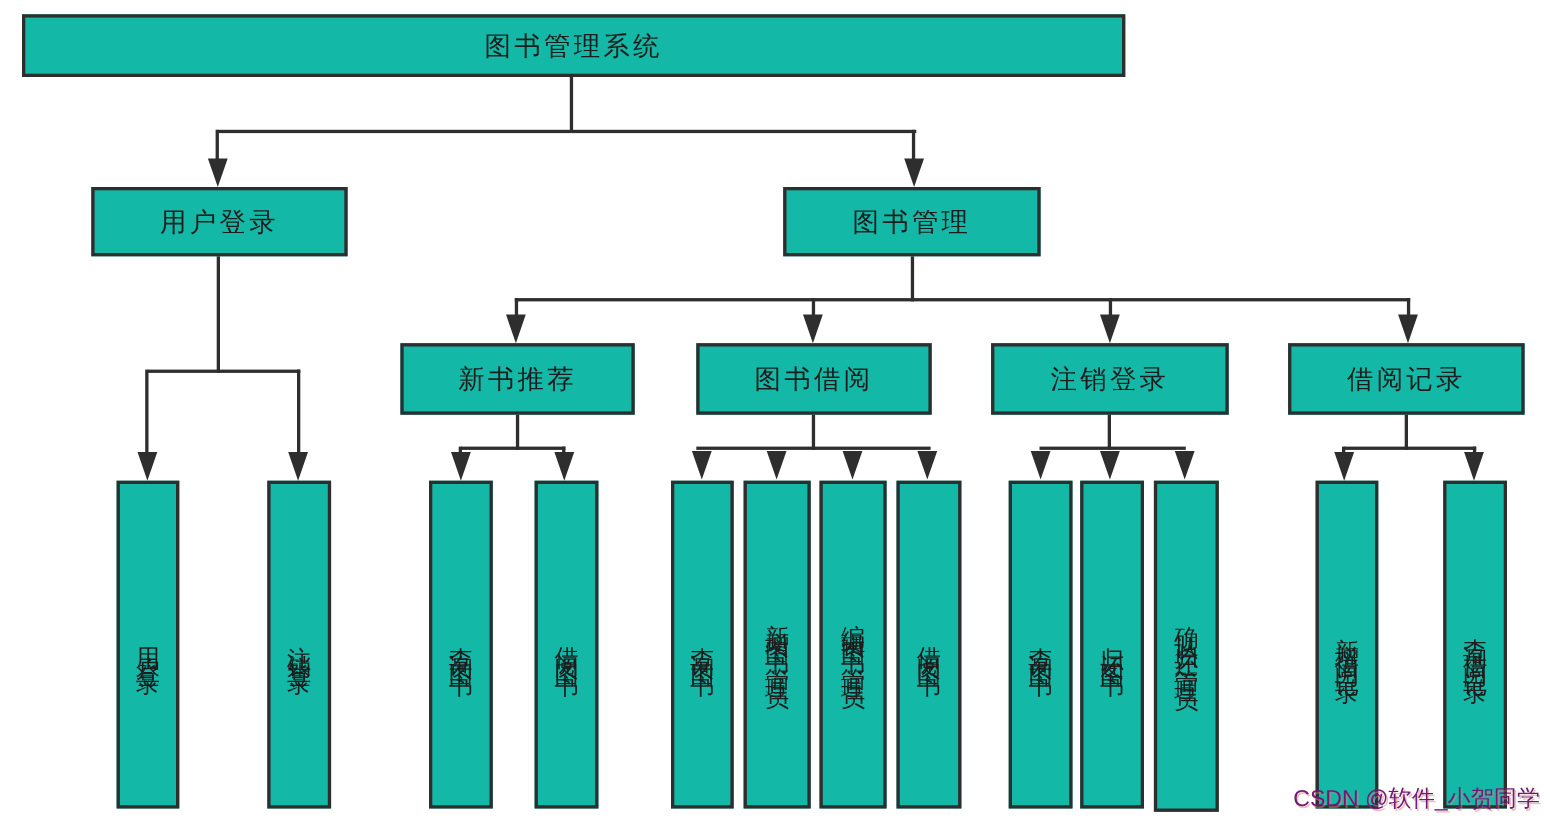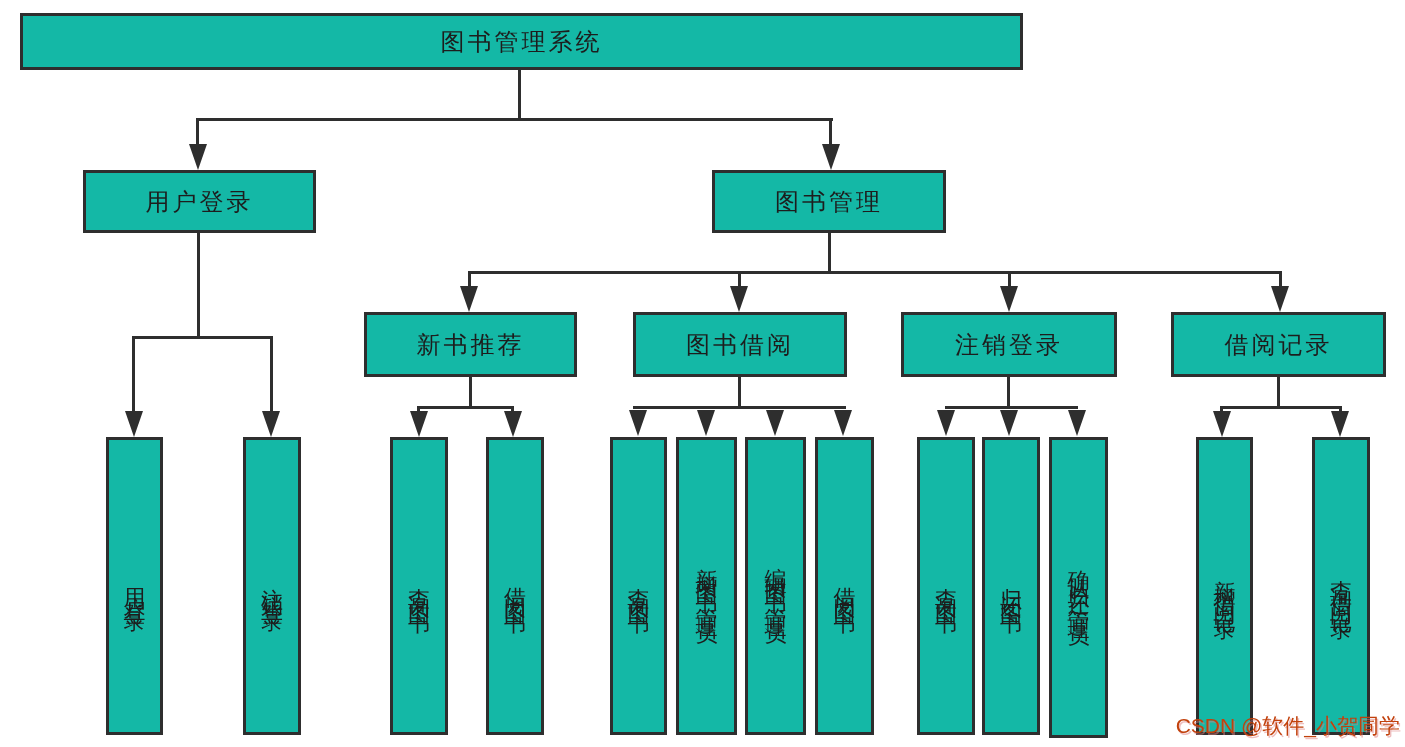--- a/index.html
+++ b/index.html
@@ -50,21 +50,21 @@
     border-right:9px solid transparent;
     border-top:26px solid var(--line);
   }
   .watermark{
     position:absolute;
     left:1150px;
     top:712px;
     width:250px;
     text-align:right;
     font-size:21px;
-    color:#c2410c;
+    color:#701a75;
     text-shadow:1.5px 1.5px 0 rgba(222,125,125,0.5);
     white-space:nowrap;
     z-index:5;
   }
 </style>
 </head>
 <body>
 
 <div id="stage">
 

